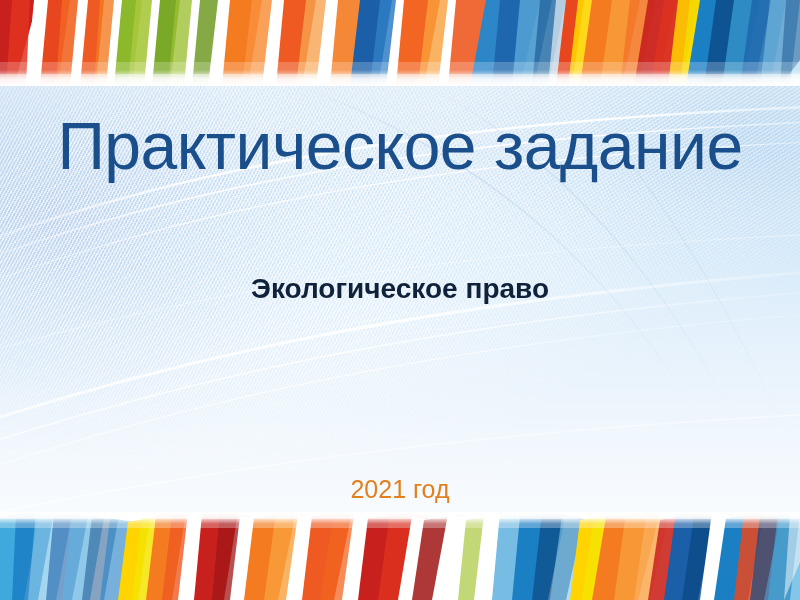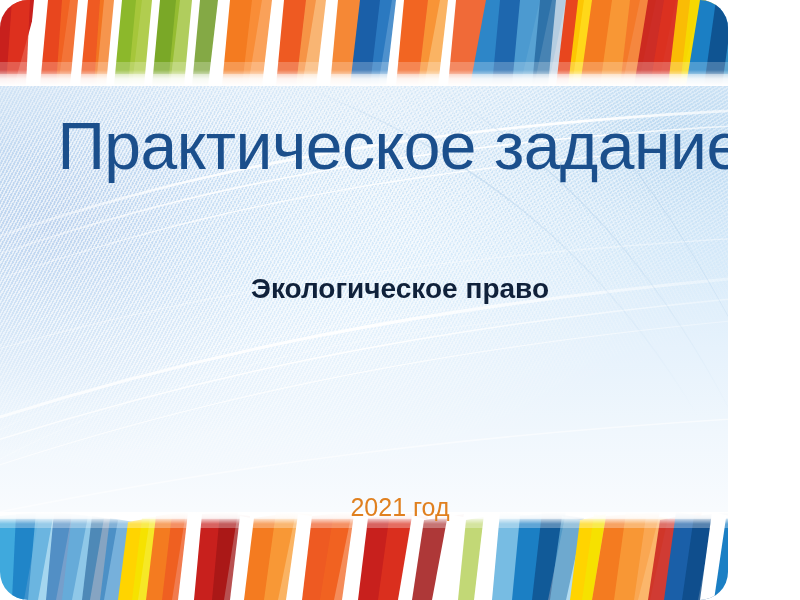--- a/index.html
+++ b/index.html
@@ -7,25 +7,24 @@
     margin: 0;
     padding: 0;
     background: #ffffff;
   }
   body {
     font-family: "Liberation Sans", "DejaVu Sans", sans-serif;
   }
 
   #slide {
     position: relative;
-    width: 728px;
+    width: 800px;
     height: 600px;
     overflow: hidden;
     background: #ffffff;
-    border-radius: 28px;
   }
 
   
   .bg-base {
     position: absolute;
     left: 0; top: 0;
     width: 800px; height: 600px;
     background:
       linear-gradient(to bottom,
         #e8f3fb 0%,
@@ -164,21 +163,20 @@
 
   .slide-year {
     position: absolute;
     left: 0; top: 474px;
     width: 800px;
     text-align: center;
     font-size: 25px;
     line-height: 1.2;
     font-weight: 400;
     color: #e0801f;
-    margin-top: 18px;
   }
 </style>
 </head>
 <body>
 
 <div id="slide">
 
   <div class="bg-base"></div>
   <div class="bg-tint-left"></div>
   <div class="bg-tint-topright"></div>

